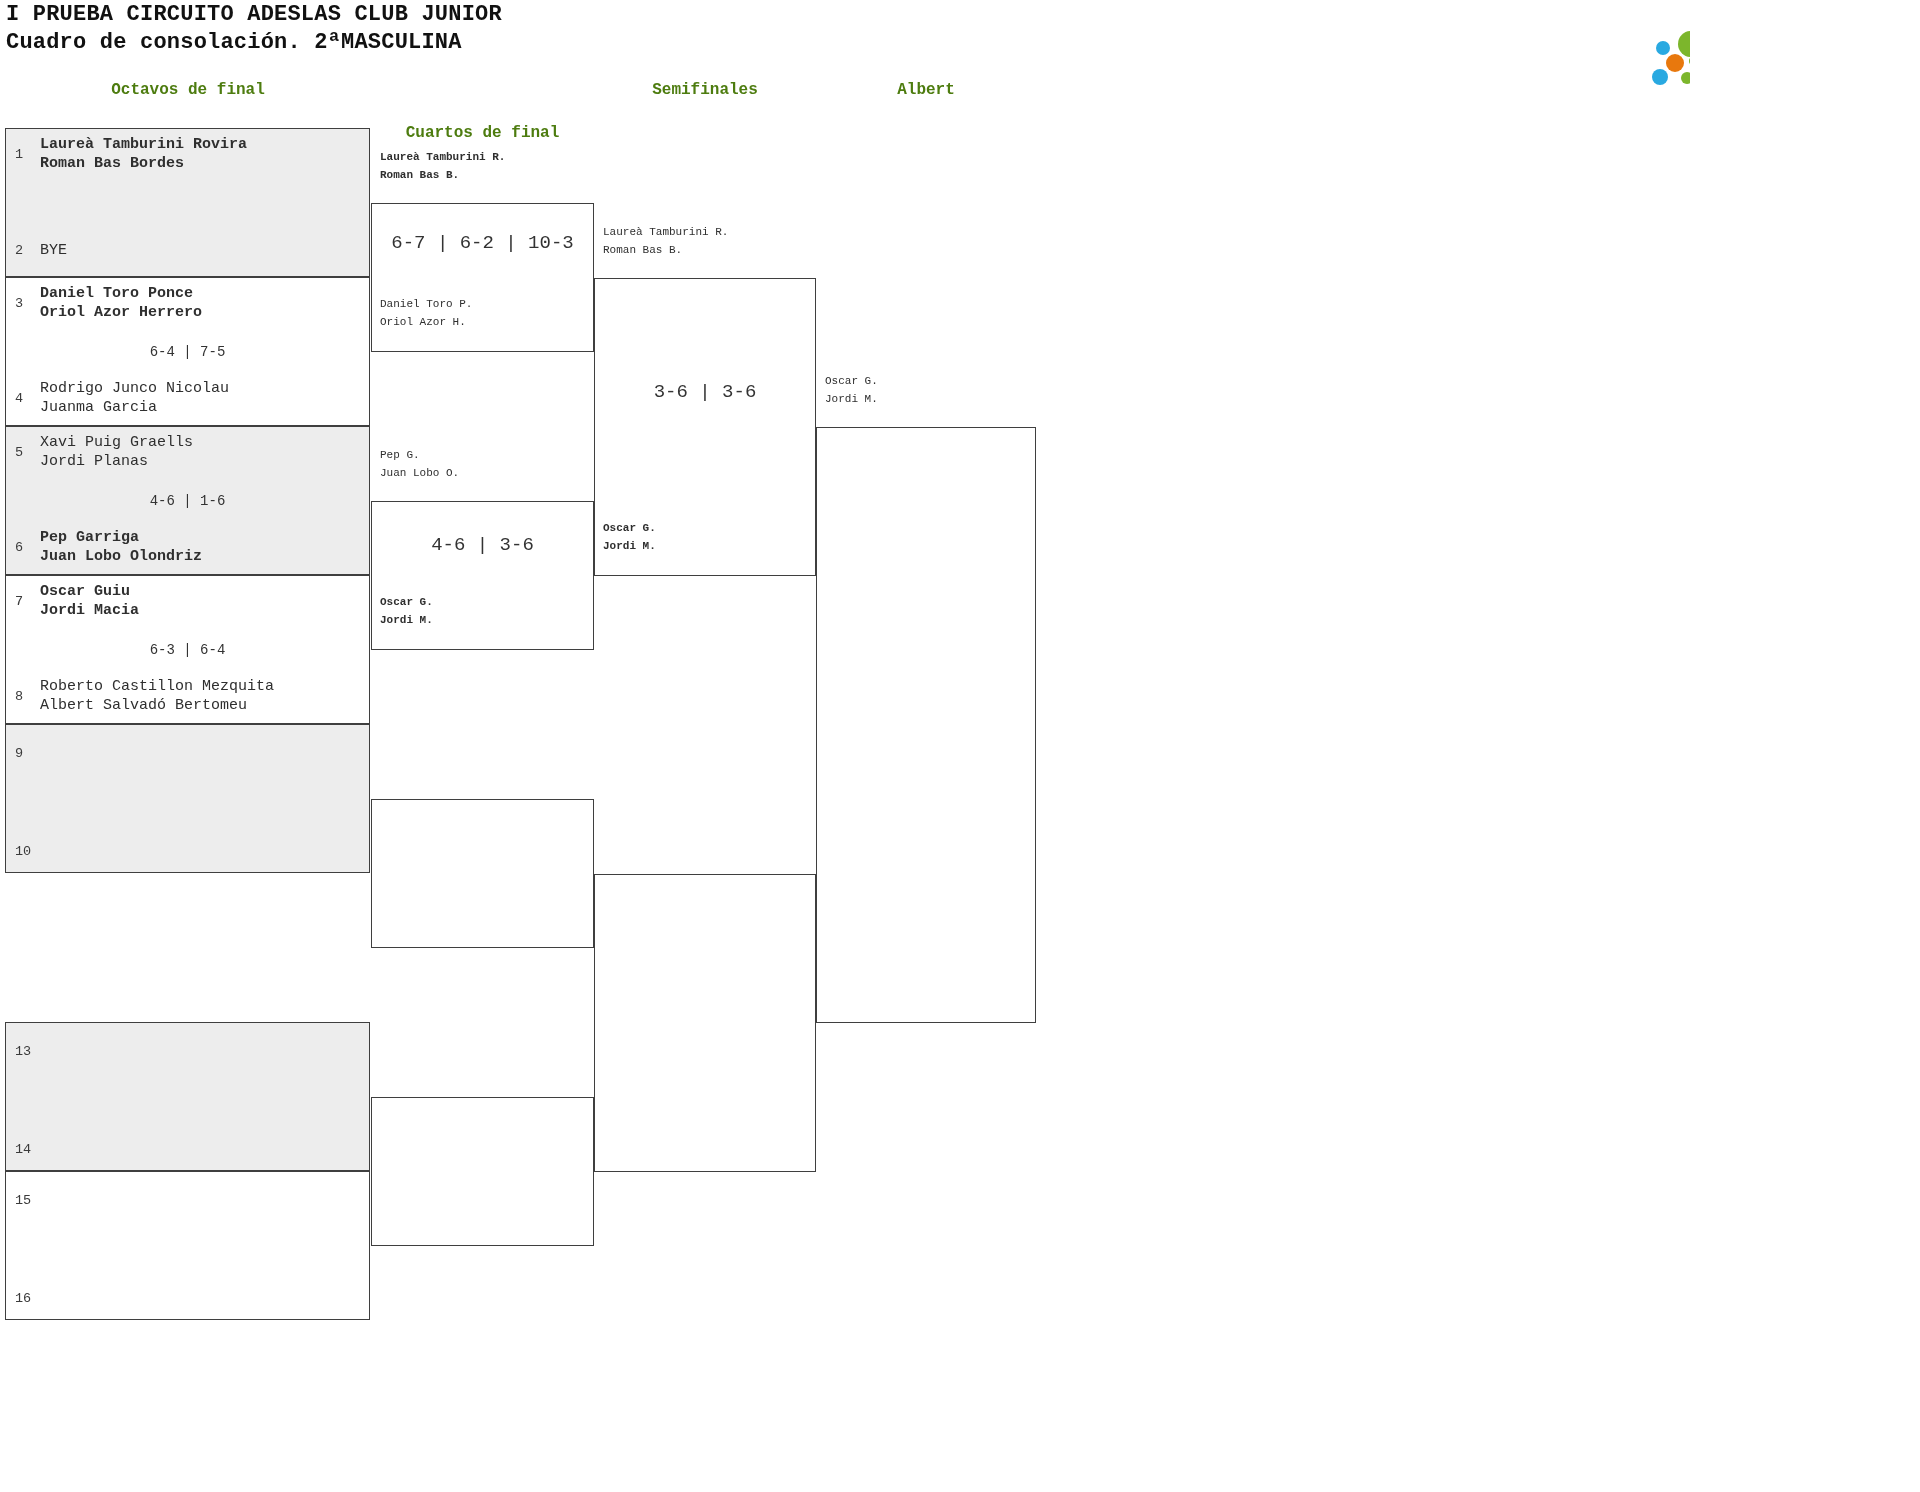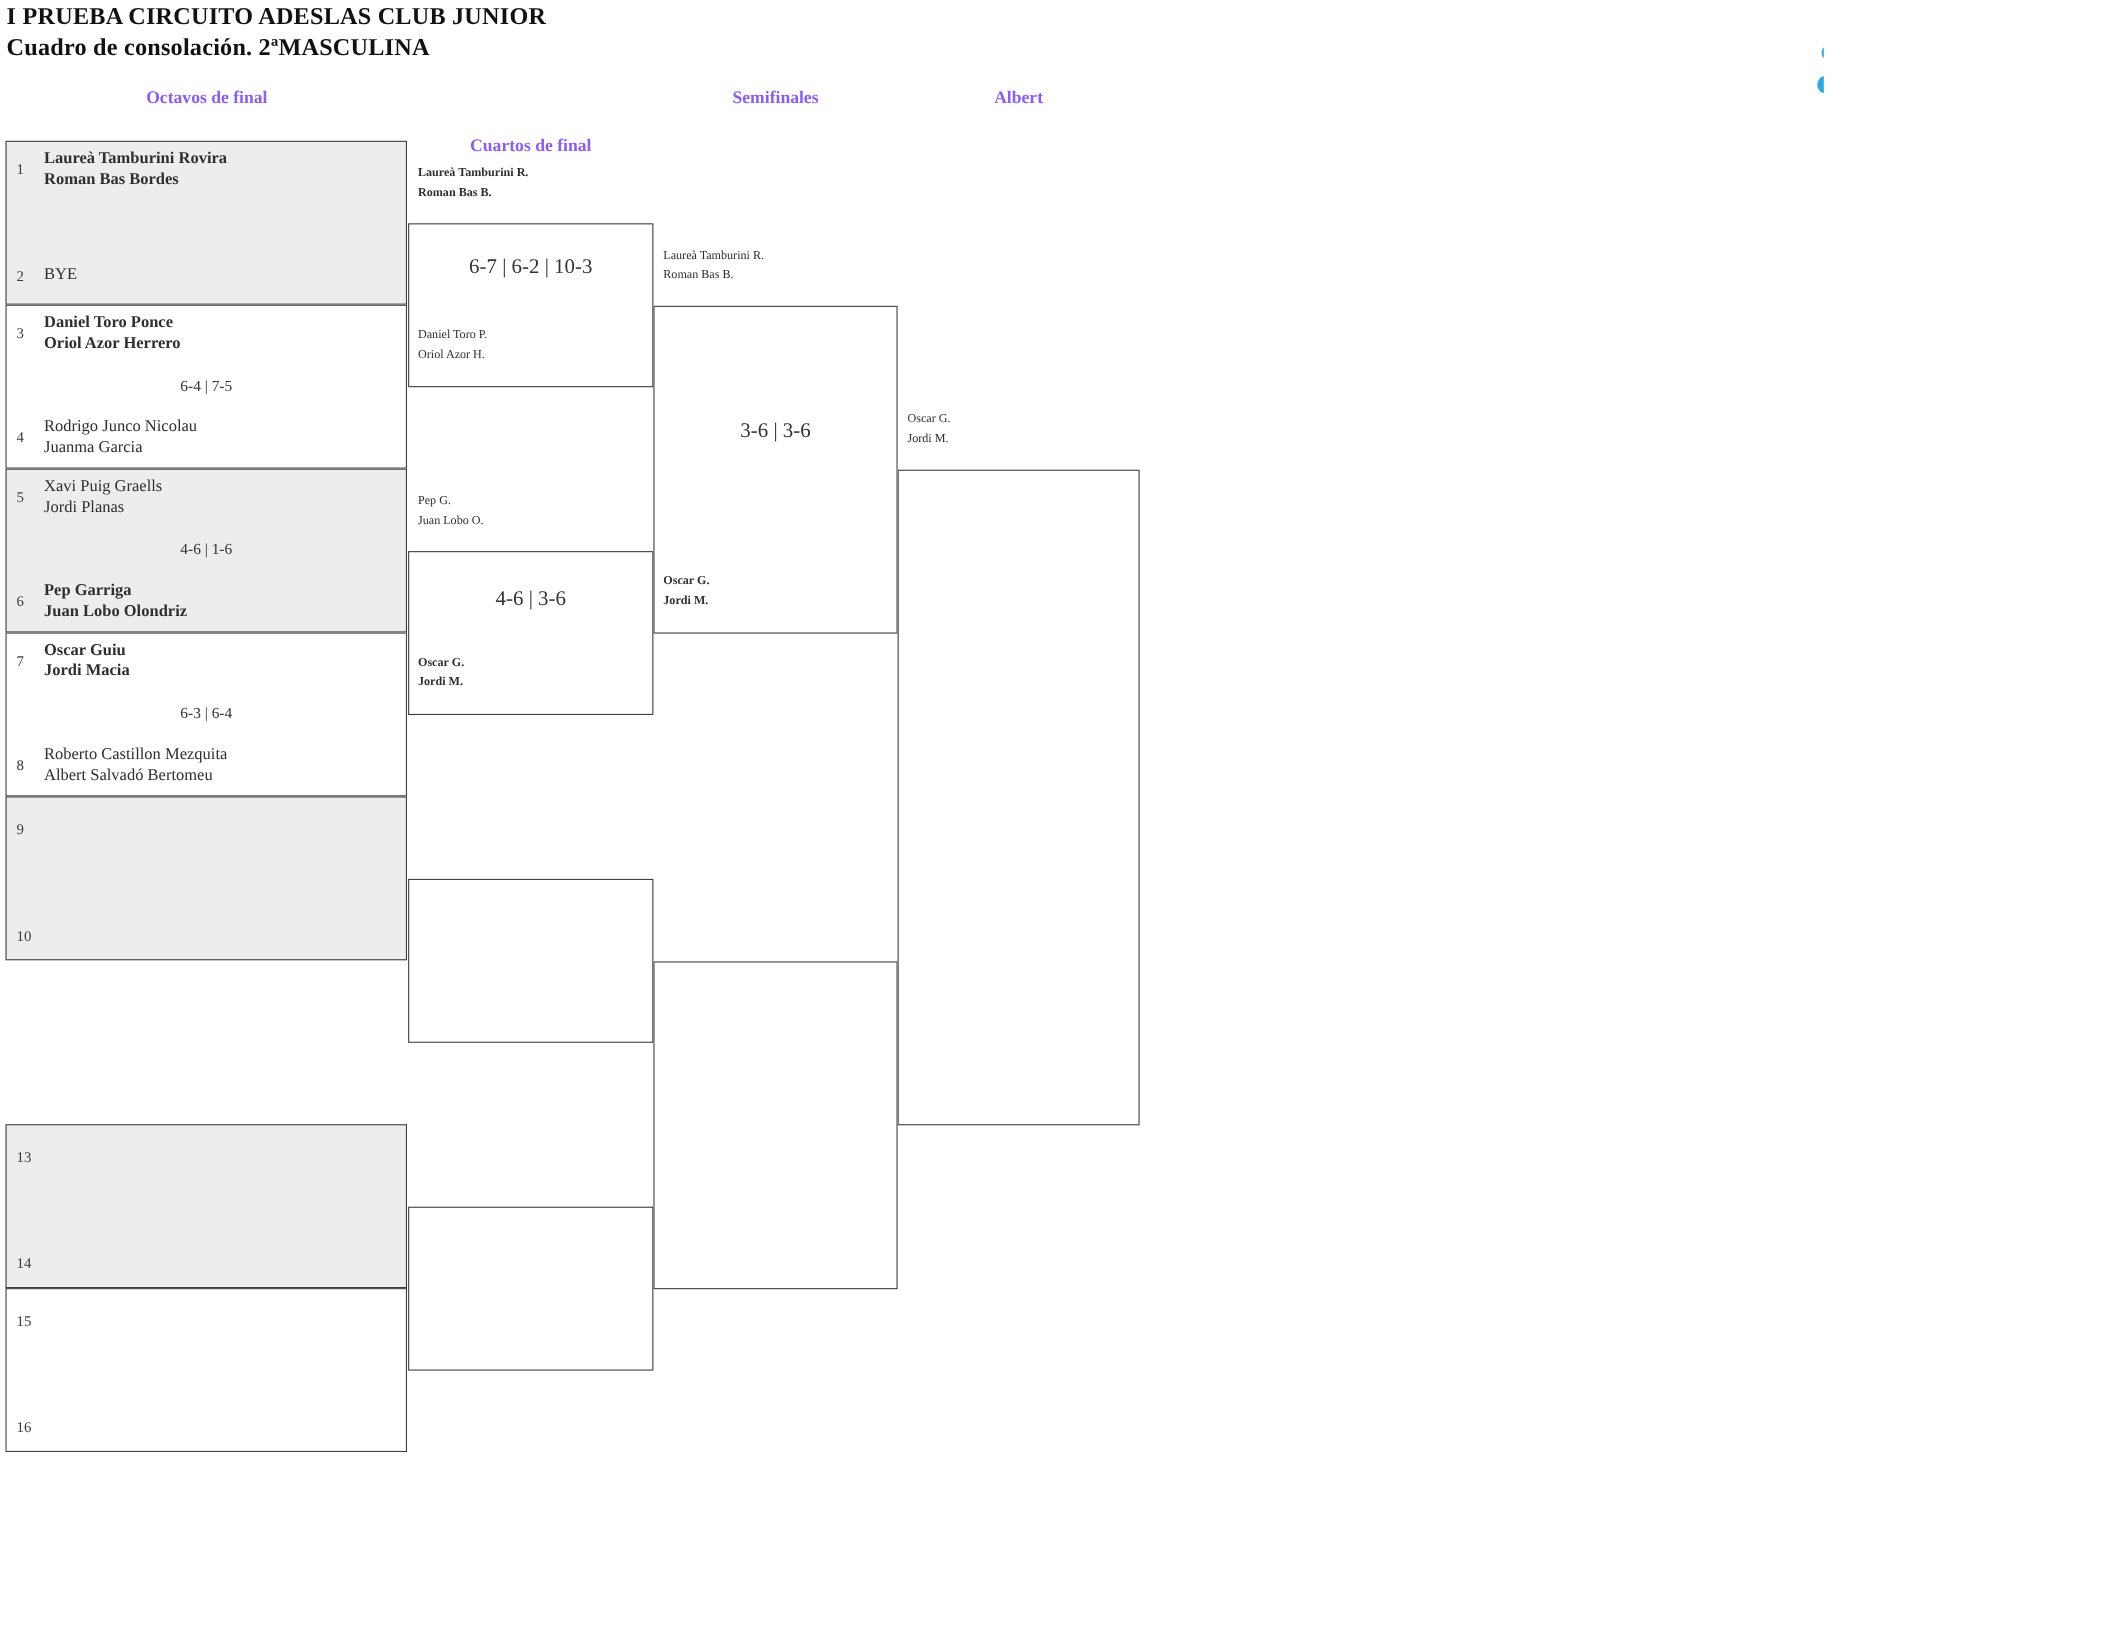--- a/index.html
+++ b/index.html
@@ -1,31 +1,32 @@
 <!DOCTYPE html>
 <html><head>
 <meta charset="utf-8">
 <style>
   html,body{margin:0;padding:0;background:#ffffff;}
   #canvas{
     position:relative;
     width:1658px;height:1492px;
     background:#ffffff;
-    font-family:Liberation Serif, serif;
+    font-family:Liberation Mono, monospace;
     color:#2f2f2f;
     overflow:hidden;
+    padding-left:32px;
   }
   .title-line{
     position:absolute;left:6px;
     font-size:22px;font-weight:700;line-height:26px;color:#111111;
     letter-spacing:.2px;white-space:nowrap;
   }
   .rhead{
     position:absolute;top:81px;
-    font-size:16px;font-weight:600;color:#8b5cf6;
+    font-size:16px;font-weight:600;color:#4d7c0f;
     text-align:center;white-space:nowrap;
   }
   .box{
     position:absolute;box-sizing:border-box;
     border:1.5px solid #3f3f3f;background:#ffffff;
   }
   .box.gray{background:#ededed;}
   .slot{
     position:absolute;left:9px;right:6px;
     display:flex;gap:9px;align-items:center;

